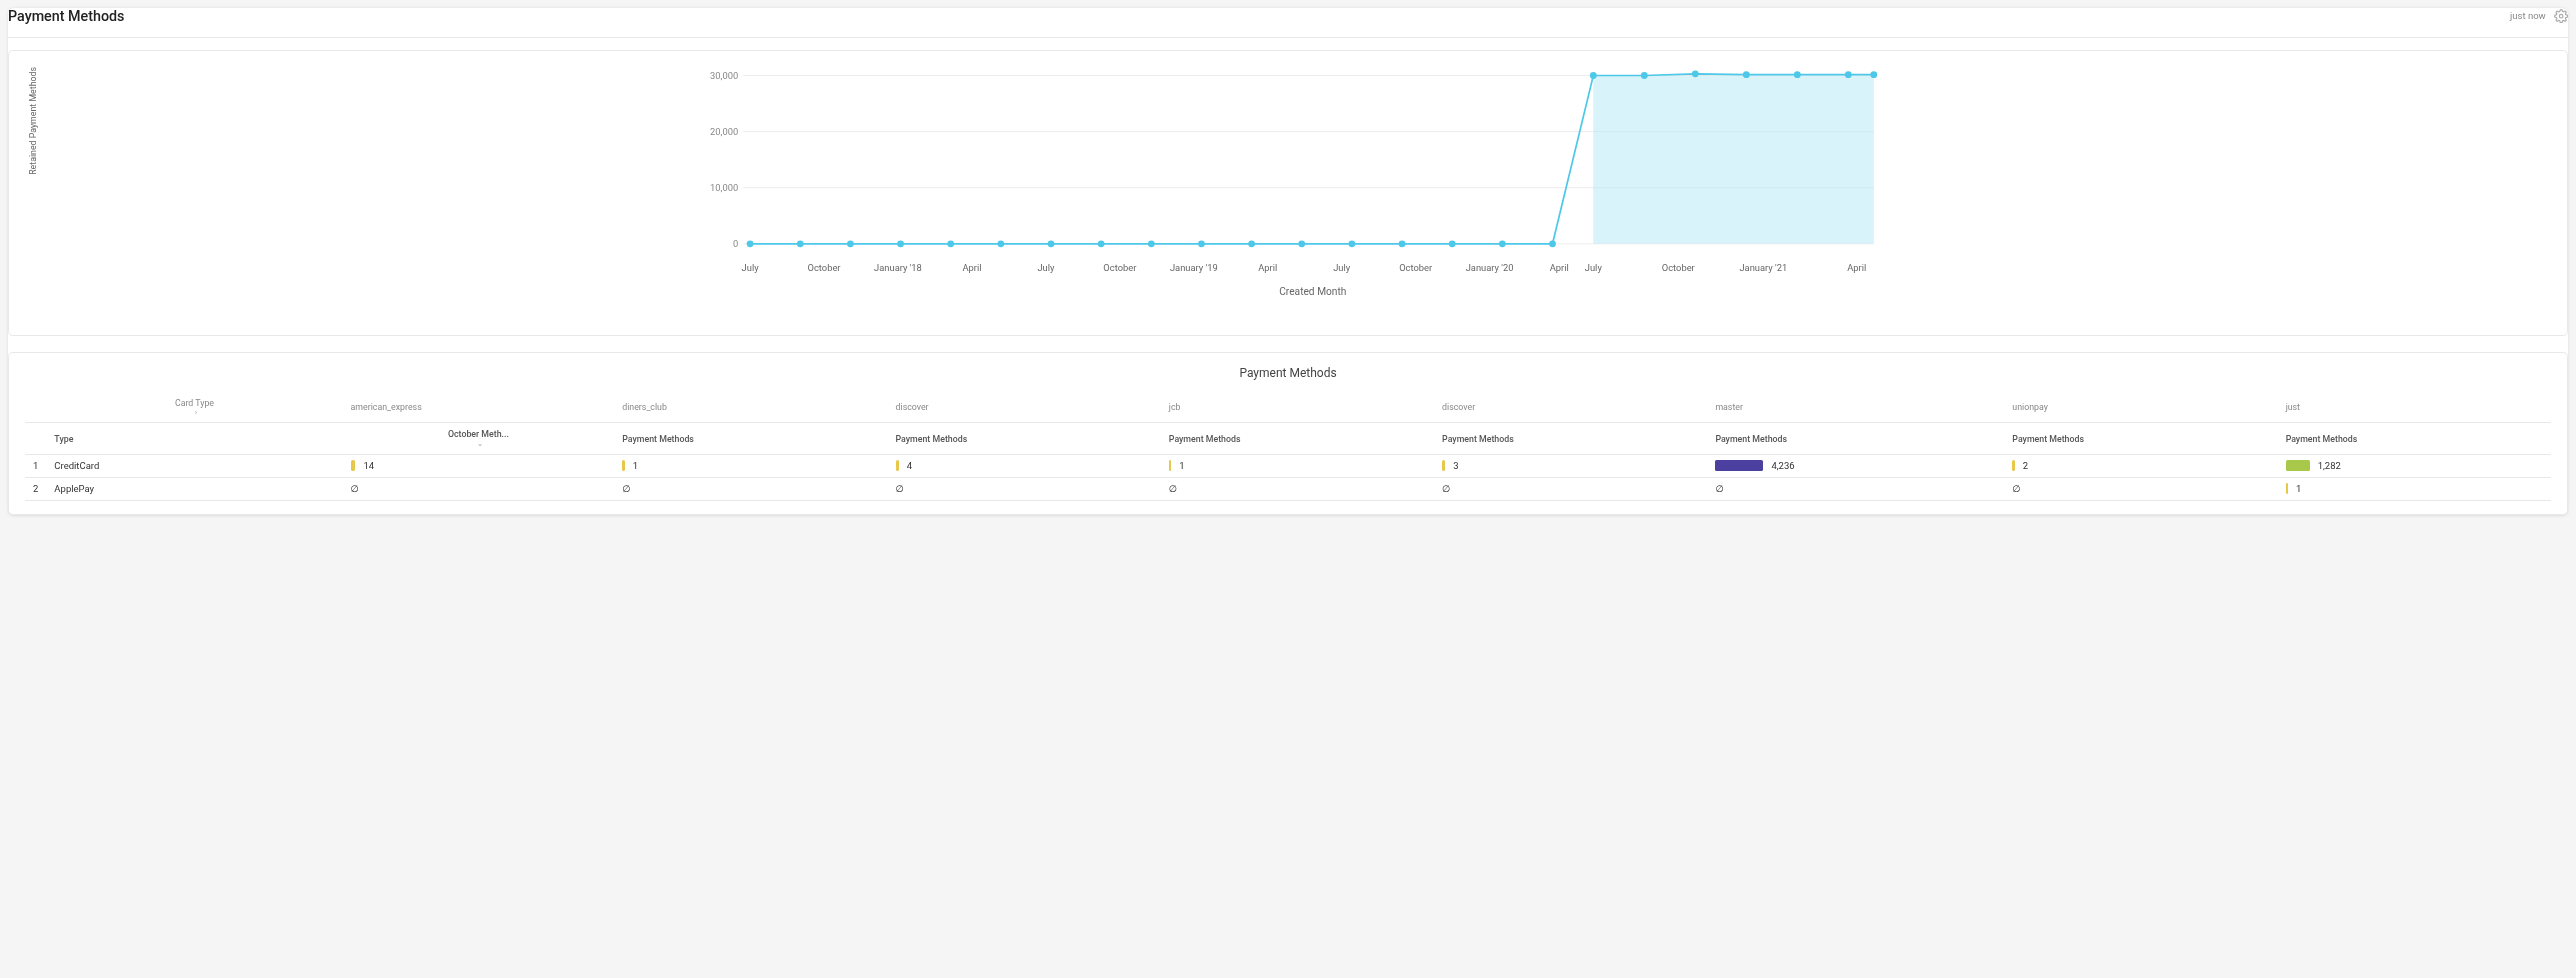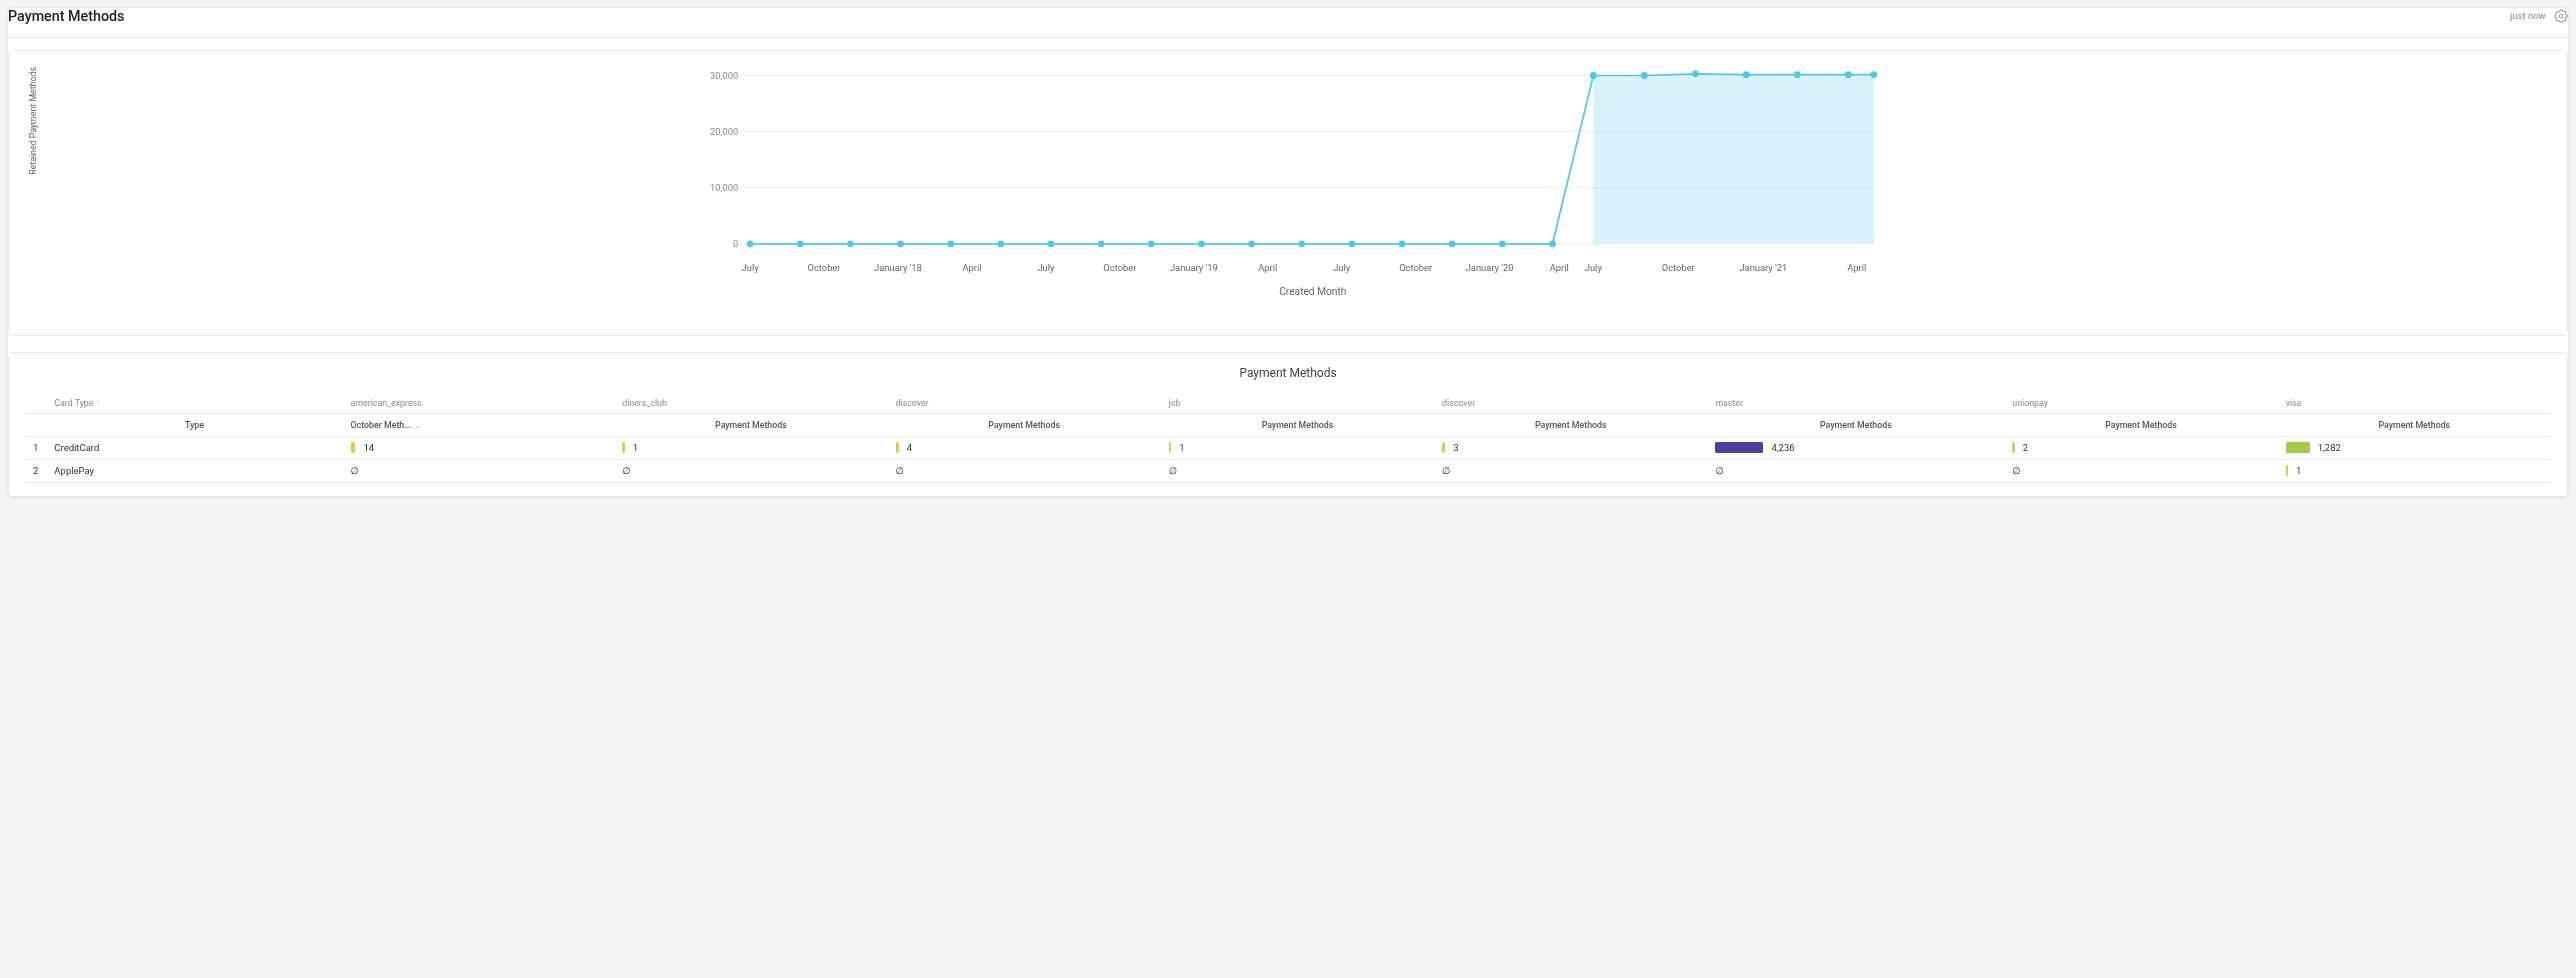--- a/index.html
+++ b/index.html
@@ -110,21 +110,20 @@
       color: #888;
       font-weight: 400;
       font-size: 8.8px;
       border-bottom: 1.6px solid #e8e8e8;
     }
     .data-table thead tr:nth-child(2) th {
       color: #555;
       font-weight: 500;
       font-size: 8.8px;
       border-bottom: 1.6px solid #e8e8e8;
-      text-align: center;
     }
     .data-table tbody td {
       color: #333;
     }
     .row-num {
       color: #bbb;
       width: 16px;
       text-align: right;
       padding-right: 9.5px;
     }
@@ -149,20 +148,21 @@
       margin-left: 3.2px;
     }
     .sort-icon {
       font-size: 8px;
       color: #aaa;
       margin-left: 3.2px;
     }
     .col-header-main {
       display: flex;
       align-items: center;
+      flex-direction: column;
     }
   </style>
 </head>
 <body>
 
 <div class="page">
 
   <div class="page-header">
     <span class="page-title">Payment Methods</span>
     <div class="header-right">
@@ -258,21 +258,21 @@
               <span class="chevron-icon">›</span>
             </div>
           </th>
           <th>american_express</th>
           <th>diners_club</th>
           <th>discover</th>
           <th>jcb</th>
           <th>discover</th>
           <th>master</th>
           <th>unionpay</th>
-          <th>visa</th>
+          <th>just</th>
         </tr>
         <tr>
           <th></th>
           <th>Type</th>
           <th>
             <div class="col-header-main">
               <span>October Meth...</span>
               <span class="sort-icon">⌄</span>
             </div>
           </th>

